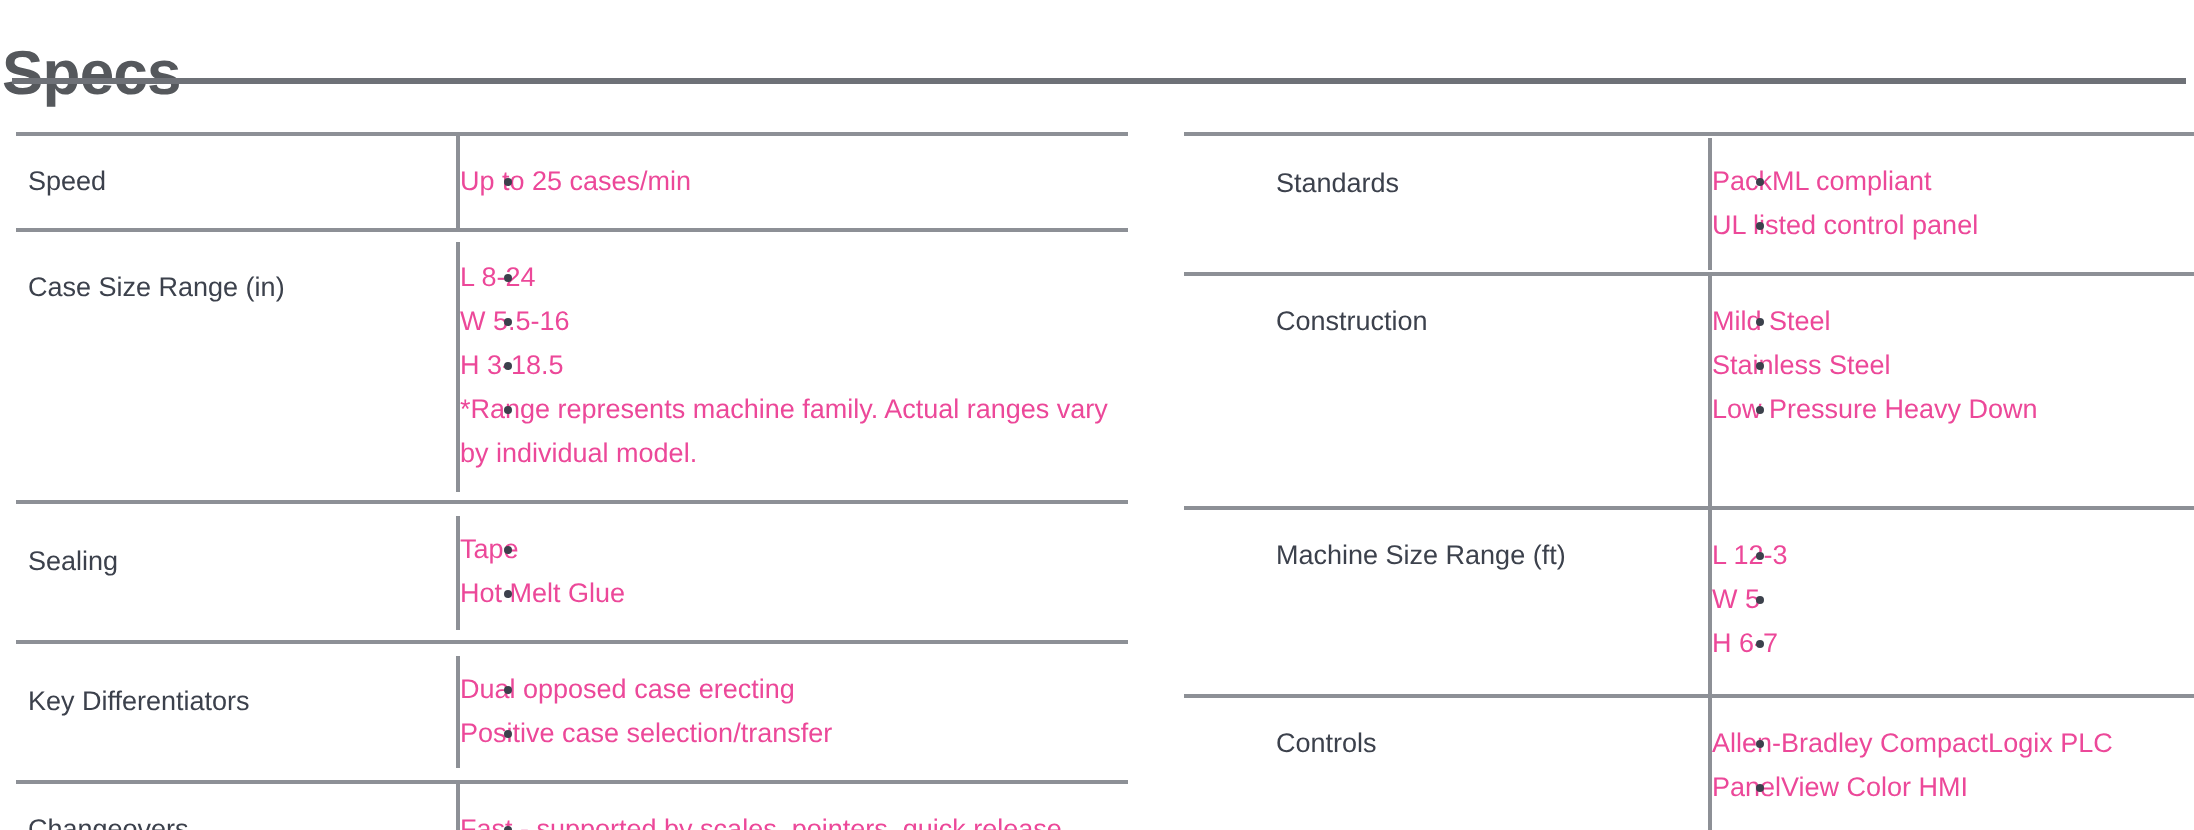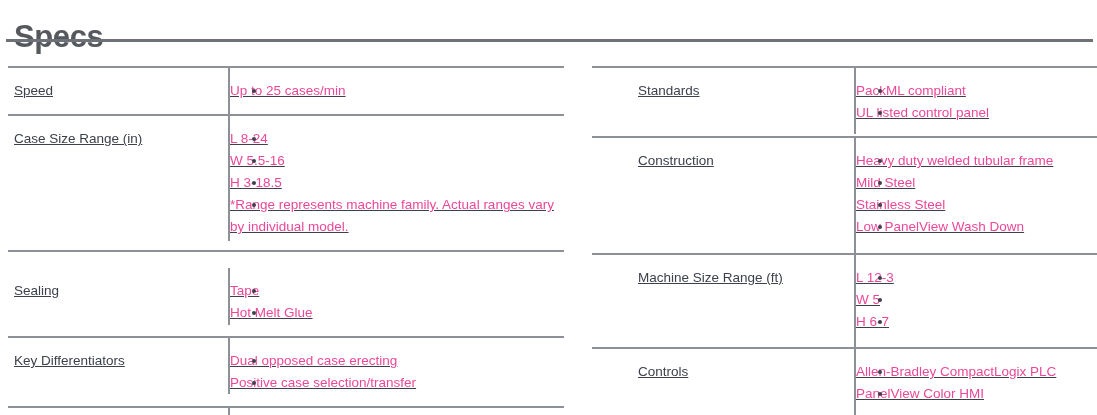--- a/index.html
+++ b/index.html
@@ -12,21 +12,21 @@
     height: 415px;
     overflow: hidden;
     font-family: "Liberation Sans", sans-serif;
     color: #3c414c;
     position: relative;
   }
 
   
   .page-heading {
     position: absolute;
-    left: 14px;
+    left: 1px;
     top: -4px;
     font-size: 31px;
     font-weight: bold;
     letter-spacing: -0.4px;
     color: #55585c;
     line-height: 40px;
     white-space: nowrap;
   }
   .heading-rule {
     position: absolute;
@@ -90,31 +90,31 @@
     top: 9px;
     width: 4px;
     height: 4px;
     background: #3c414c;
     border-radius: 50%;
   }
 
   
   .left  .r0 .spec-label, .left  .r0 .spec-values { min-height: 30px;  }
   .left  .r1 .spec-label, .left  .r1 .spec-values { min-height: 125px; }
-  .left  .r2 .spec-label, .left  .r2 .spec-values { min-height: 57px; margin-top: 16px;  }
+  .left  .r2 .spec-label, .left  .r2 .spec-values { min-height: 57px;  }
   .left  .r3 .spec-label, .left  .r3 .spec-values { min-height: 56px;  }
   .left  .r4 .spec-label, .left  .r4 .spec-values { min-height: 79px;  }
 
   .right .r0 .spec-label, .right .r0 .spec-values { min-height: 66px;  }
   .right .r1 .spec-label, .right .r1 .spec-values { min-height: 115px; }
   .right .r2 .spec-label, .right .r2 .spec-values { min-height: 92px;  }
   .right .r3 .spec-label, .right .r3 .spec-values { min-height: 74px;  }
 
   .spec-row .spec-label, .spec-row .spec-values { display: block; }
-  .spec-row { align-items: flex-start; text-decoration: underline; }
+  .spec-row { align-items: center; }
 </style>
 </head>
 <body>
 
 <h1 class="page-heading">Specs</h1>
 
 <div class="heading-rule"></div>
 
 <div class="spec-table left">
     <div class="spec-row r0">
@@ -170,24 +170,23 @@
         <ul class="bullets">
           <li>PackML compliant</li>
           <li>UL listed control panel</li>
         </ul>
       </div>
     </div>
     <div class="spec-row r1">
       <div class="spec-label">Construction</div>
       <div class="spec-values">
         <ul class="bullets">
-          <li>Heavy duty welded tubular frame</li>
           <li>Mild Steel</li>
           <li>Stainless Steel</li>
-          <li>Low PanelView Wash Down</li>
+          <li>Low Pressure Heavy Down</li>
         </ul>
       </div>
     </div>
     <div class="spec-row r2">
       <div class="spec-label">Machine Size Range (ft)</div>
       <div class="spec-values">
         <ul class="bullets">
           <li>L 12-3</li>
           <li>W 5</li>
           <li>H 6-7</li>

